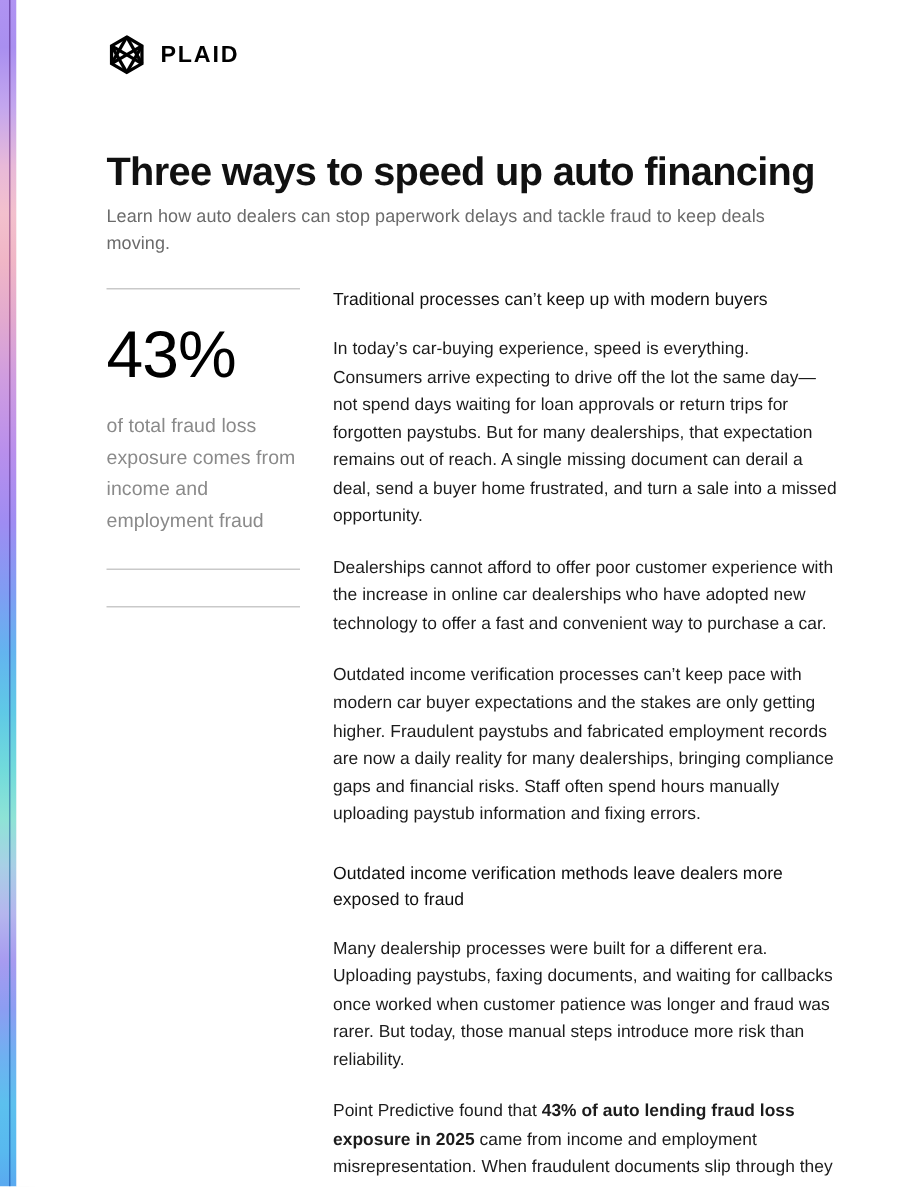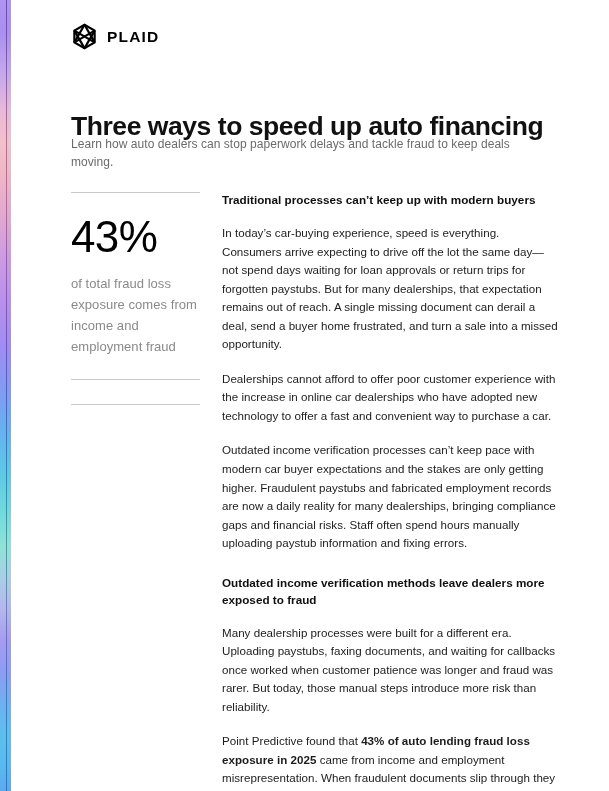--- a/index.html
+++ b/index.html
@@ -90,21 +90,21 @@
     font-weight:bold;
     letter-spacing:1.2px;
     color:#000000;
     line-height:1;
     padding-top:1px;
   }
 
   
   #doc-title {
     position:absolute;
-    left:60px; top:111px;
+    left:60px; top:99px;
     width:500px;
     font-size:26.5px;
     font-weight:bold;
     color:#111111;
     letter-spacing:-0.45px;
     line-height:1.18;
   }
   #doc-subtitle {
     position:absolute;
     left:60px; top:136px;
@@ -144,21 +144,21 @@
   .stat-gap { height:22px; }
   #stats-bottom-rule { margin-top:24px; }
 
   #body-column {
     position:absolute;
     left:211px; top:192px;
     width:338px;
   }
   .body-heading {
     font-size:11.7px;
-    font-weight:bold;
+    font-weight:normal;
     color:#101010;
     line-height:1.45;
     letter-spacing:0.02px;
     margin-bottom:15px;
   }
   .body-heading.spaced { margin-top:22px; }
   .body-paragraph {
     font-size:11.6px;
     color:#1c1c1c;
     line-height:1.6;

